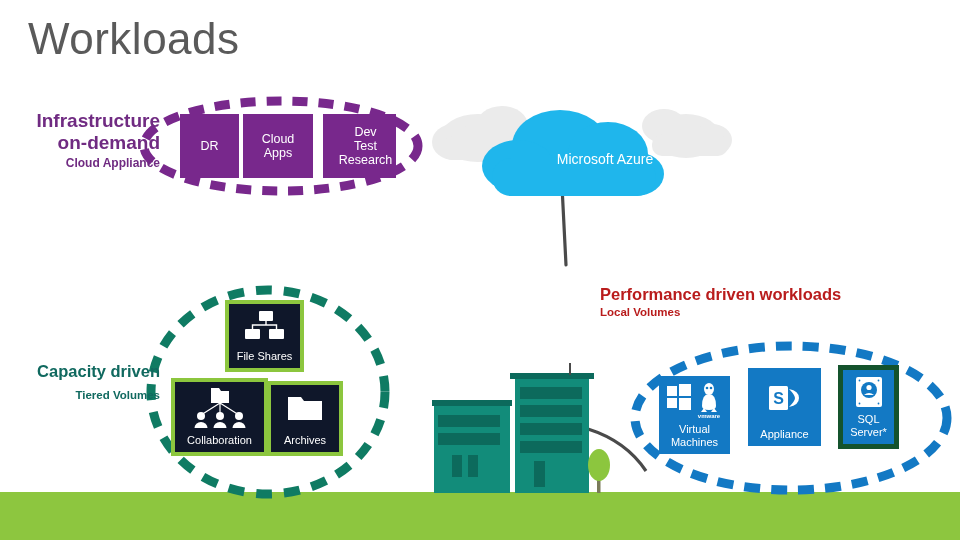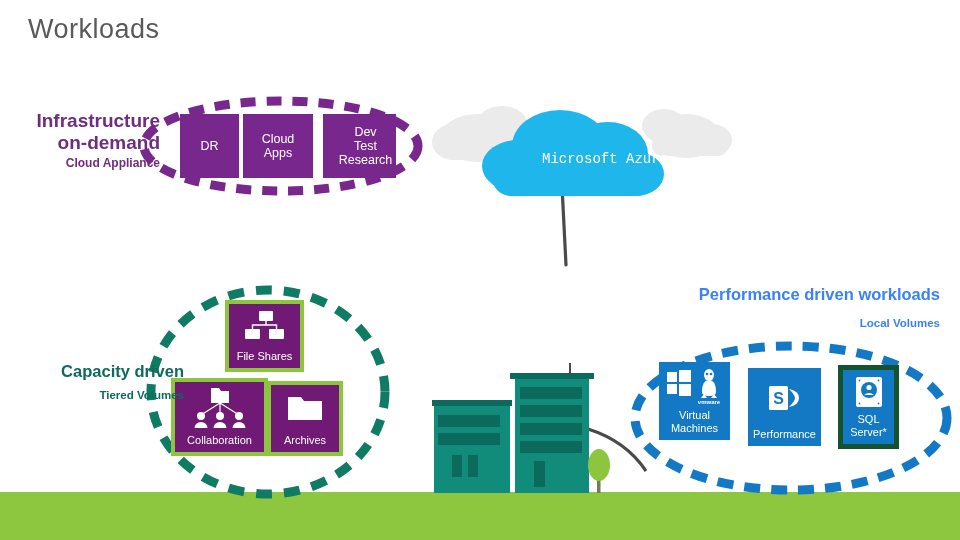--- a/index.html
+++ b/index.html
@@ -16,21 +16,21 @@
     height: 540px;
     background: #ffffff;
     overflow: hidden;
   }
 
   
   #slide-title {
     position: absolute;
     left: 28px;
     top: 14px;
-    font-size: 27px;
+    font-size: 44px;
     font-weight: 300;
     color: #5a5a5a;
     letter-spacing: 0.5px;
     white-space: nowrap;
   }
 
   
   .grass {
     position: absolute;
     left: 0;
@@ -108,88 +108,86 @@
   #azure-text {
     position: absolute;
     left: 535px;
     top: 151px;
     width: 140px;
     text-align: center;
     color: #ffffff;
     font-size: 14px;
     font-weight: 400;
     white-space: nowrap;
-    font-family: Liberation Mono, monospace;
   }
 
   
   #buildings {
     position: absolute;
     left: 410px;
     top: 355px;
     width: 240px;
     height: 140px;
   }
 
   
   #ellipse-green {
     position: absolute;
     left: 146px;
     top: 286px;
     width: 244px;
     height: 212px;
   }
   .g-tile {
-    background: #701a75;
+    background: #0f172a;
     border: 4px solid #8cc63e;
     font-size: 11px;
   }
   #tile-file-shares  { left: 225px; top: 300px; width: 79px; height: 72px; }
   #tile-collaboration{ left: 171px; top: 378px; width: 97px; height: 78px; align-items: center; }
   #tile-archives     { left: 267px; top: 381px; width: 76px; height: 75px; align-items: center; }
 
   #label-capacity {
     position: absolute;
     left: 0px;
     top: 362px;
     width: 160px;
     text-align: right;
     color: #10695f;
-    padding-left: 24px;
   }
   #label-capacity .l1 { font-size: 16.5px; font-weight: bold; line-height: 1.16; }
   #label-capacity .l2 { font-size: 11.5px; font-weight: bold; margin-top: 8px; }
 
   
   #ellipse-blue {
     position: absolute;
     left: 630px;
     top: 342px;
     width: 322px;
     height: 152px;
   }
   .blue-tile {
     background: #1379c4;
     font-size: 11px;
   }
-  #tile-virtual-machines { left: 659px; top: 362px; width: 71px; height: 78px; }
+  #tile-virtual-machines { left: 659px; top: 376px; width: 71px; height: 78px; }
   #tile-sharepoint       { left: 748px; top: 368px; width: 73px; height: 78px; }
   #tile-sql-server       { left: 838px; top: 365px; width: 61px; height: 84px;
                            border: 5px solid #14532d; }
 
   #label-performance {
     position: absolute;
     left: 600px;
     top: 285px;
     width: 340px;
-    text-align: right;
-    color: #3b82f6;
+    text-align: left;
+    color: #b91c1c;
   }
   #label-performance .l1 { font-size: 16.5px; font-weight: bold; line-height: 1.16; }
-  #label-performance .l2 { font-size: 11.5px; font-weight: bold; margin-top: 13px; }
+  #label-performance .l2 { font-size: 11.5px; font-weight: bold; margin-top: 2px; }
 
   svg { display: block; overflow: visible; }
 </style>
 </head>
 <body>
 
 <div id="slide">
 
   <div id="slide-title">Workloads</div>
 
@@ -369,21 +367,21 @@
   </div>
 
   <div class="tile blue-tile" id="tile-sharepoint">
     <div class="tile-icon">
       <svg width="40" height="34" viewBox="0 0 40 34">
         <rect x="4" y="5" width="19" height="24" rx="1.5" fill="#ffffff"></rect>
         <text x="13.5" y="23" font-family="Liberation Sans, sans-serif" font-size="16" font-weight="bold" fill="#1379c4" text-anchor="middle">S</text>
         <path d="M24 8 q10 2 10 9 q0 7 -10 9 q6 -6 6 -9 q0 -3 -6 -9 z" fill="#ffffff"></path>
       </svg>
     </div>
-    <div class="tile-label">Performance</div>
+    <div class="tile-label">Appliance</div>
   </div>
 
   <div class="tile blue-tile" id="tile-sql-server">
     <div class="tile-icon">
       <svg width="34" height="36" viewBox="0 0 34 36">
         <rect x="4" y="3" width="26" height="30" rx="2" fill="#ffffff"></rect>
         <circle cx="17" cy="16" r="8" fill="#1379c4"></circle>
         <circle cx="17" cy="13.5" r="2.6" fill="#ffffff"></circle>
         <path d="M12 21 q5 -4 10 0 z" fill="#ffffff"></path>
         <circle cx="7.5" cy="6.5" r="0.9" fill="#1379c4"></circle>

